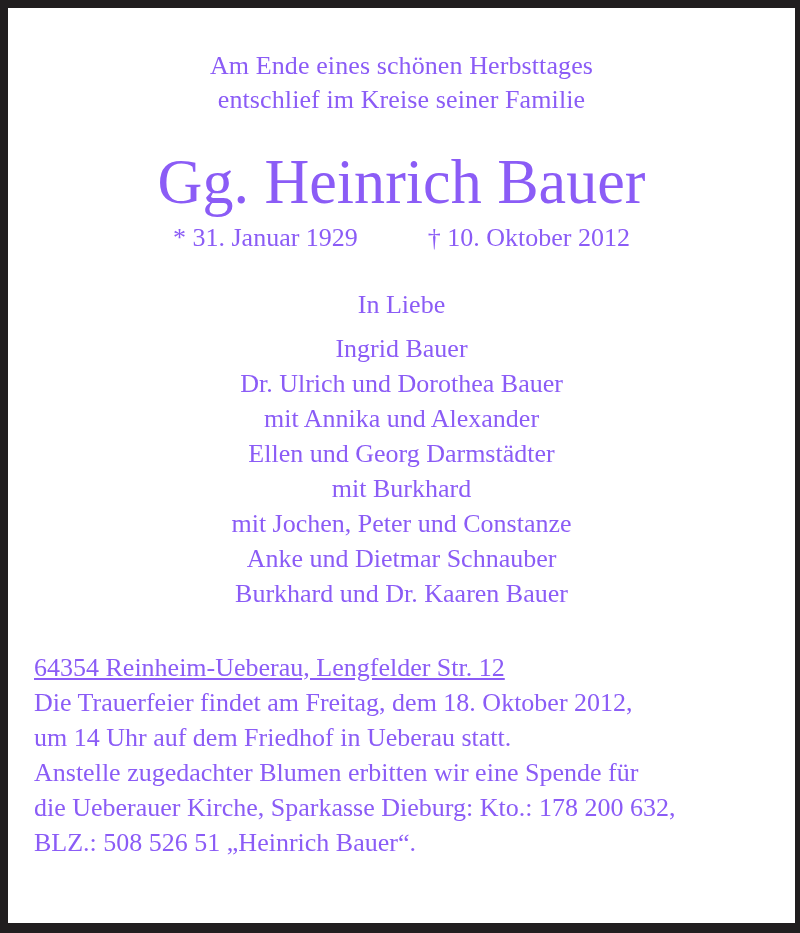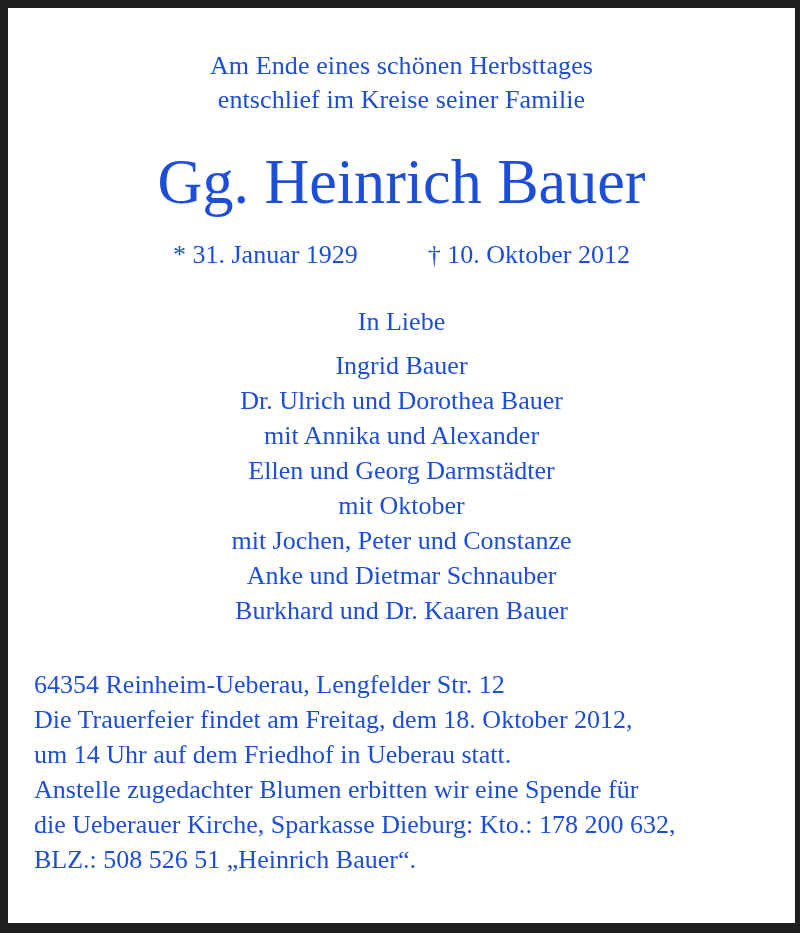--- a/index.html
+++ b/index.html
@@ -8,21 +8,21 @@
     background: #ffffff;
   }
   #obituary-page {
     width: 800px;
     height: 933px;
     box-sizing: border-box;
     background: #ffffff;
     position: relative;
     overflow: hidden;
     font-family: "Liberation Serif", "DejaVu Serif", serif;
-    color: #1d4ed8;
+    color: #8b5cf6;
   }
   
   .frame-top, .frame-bottom, .frame-left, .frame-right {
     position: absolute;
     background: #211e1f;
   }
   .frame-top    { left: 0; top: 0;    width: 800px; height: 8px; }
   .frame-bottom { left: 0; bottom: 0; width: 800px; height: 10px; }
   .frame-left   { left: 0; top: 0;    width: 8px;  height: 933px; }
   .frame-right  { right: 0; top: 0;   width: 5px;  height: 933px; }
@@ -50,21 +50,21 @@
     margin-top: 31px;
     font-size: 64px;
     line-height: 68px;
     font-weight: normal;
     white-space: nowrap;
     transform: scaleX(0.97);
   }
 
   .dates {
     text-align: center;
-    margin-top: 24px;
+    margin-top: 7px;
     font-size: 26px;
     line-height: 30px;
     white-space: nowrap;
   }
   .dates .gap { display: inline-block; width: 70px; }
 
   .mourners {
     text-align: center;
     margin-top: 34px;
     font-size: 26px;
@@ -75,21 +75,21 @@
 
   .details {
     margin-top: 39px;
     padding-left: 26px;
     padding-right: 14px;
     font-size: 26px;
     line-height: 35px;
     text-align: left;
   }
   .details .line { white-space: nowrap; }
-  .details .address-line { margin-bottom: 0px; }
+  .details .address-line { margin-bottom: 0px; text-decoration: underline; }
 </style>
 </head>
 <body>
 
 <div id="obituary-page">
 
   <div class="frame-top"></div>
   <div class="frame-bottom"></div>
   <div class="frame-left"></div>
   <div class="frame-right"></div>
@@ -106,21 +106,21 @@
     <div class="dates">
       <span>* 31. Januar 1929</span><span class="gap"></span><span>† 10. Oktober 2012</span>
     </div>
 
     <div class="mourners">
       <div class="salutation">In Liebe</div>
       <div class="name-line">Ingrid Bauer</div>
       <div class="name-line">Dr. Ulrich und Dorothea Bauer</div>
       <div class="name-line">mit Annika und Alexander</div>
       <div class="name-line">Ellen und Georg Darmstädter</div>
-      <div class="name-line">mit Oktober</div>
+      <div class="name-line">mit Burkhard</div>
       <div class="name-line">mit Jochen, Peter und Constanze</div>
       <div class="name-line">Anke und Dietmar Schnauber</div>
       <div class="name-line">Burkhard und Dr. Kaaren Bauer</div>
     </div>
 
     <div class="details">
       <div class="line address-line">64354 Reinheim-Ueberau, Lengfelder Str. 12</div>
       <div class="line">Die Trauerfeier findet am Freitag, dem 18. Oktober 2012,</div>
       <div class="line">um 14 Uhr auf dem Friedhof in Ueberau statt.</div>
       <div class="line">Anstelle zugedachter Blumen erbitten wir eine Spende für</div>

